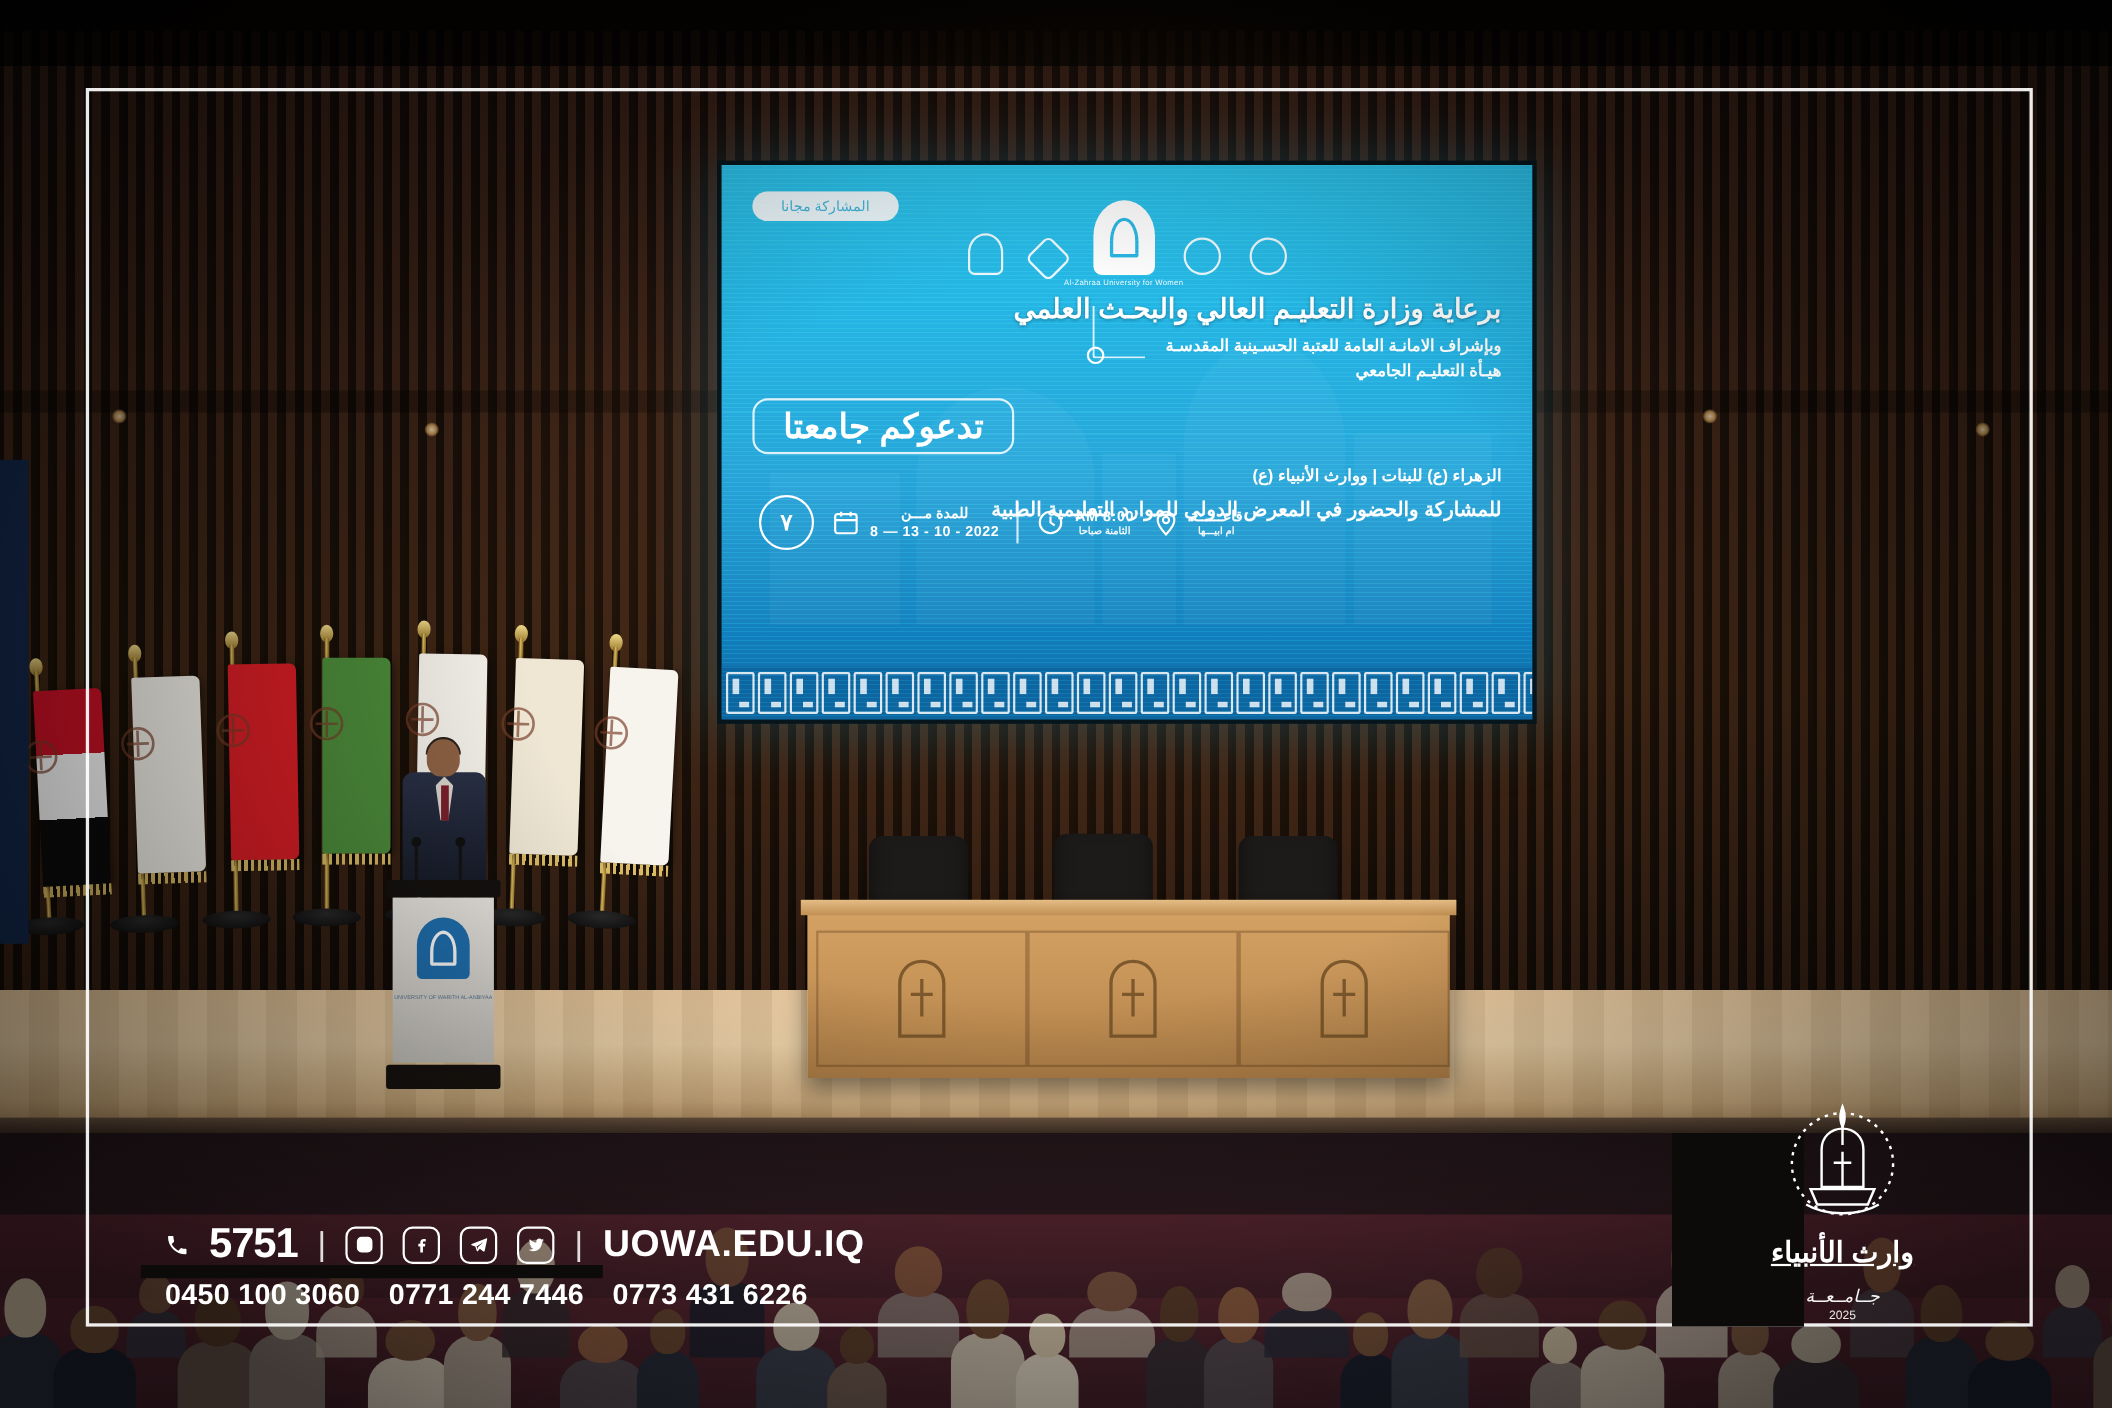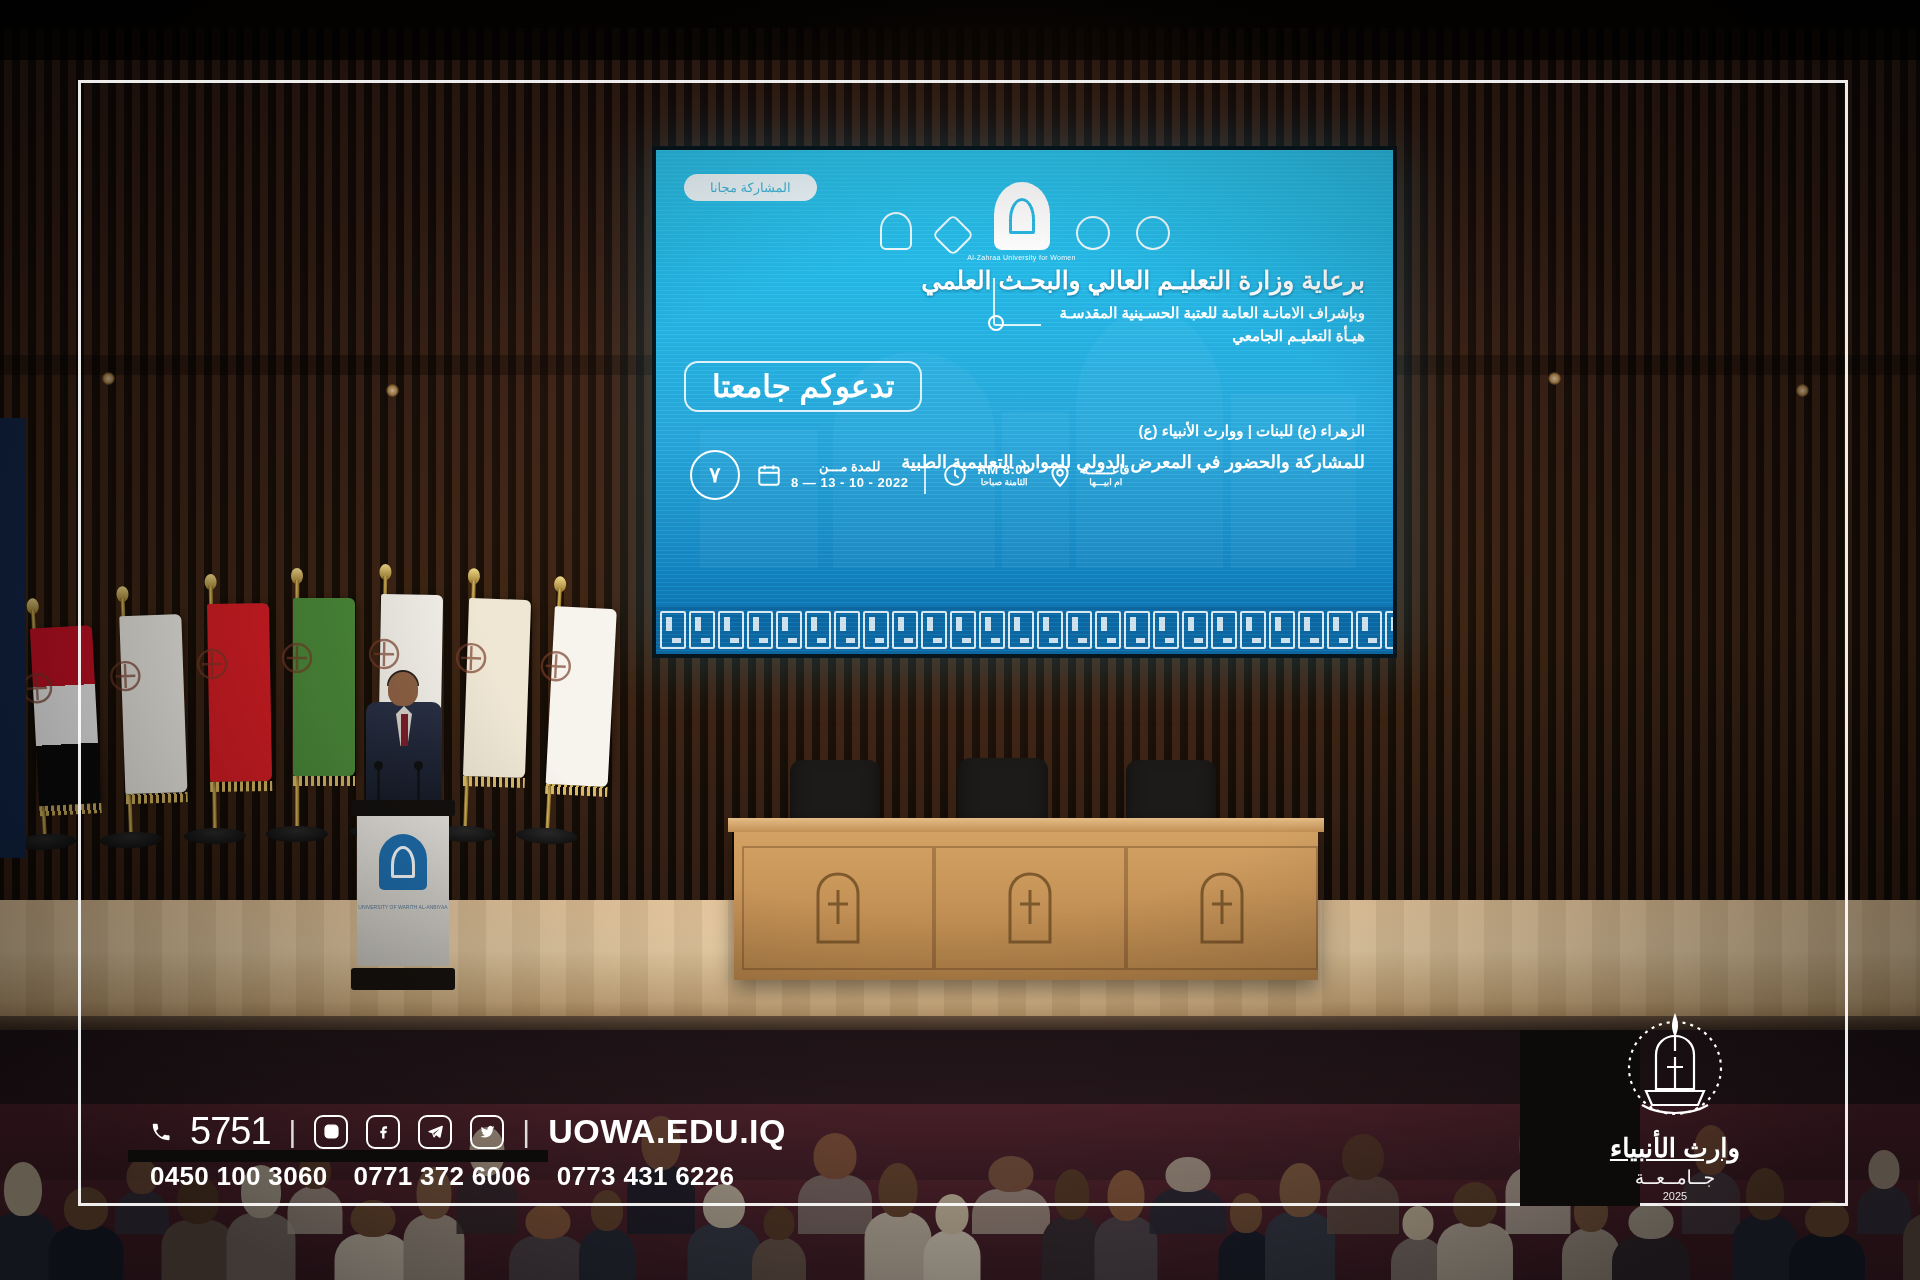--- a/index.html
+++ b/index.html
@@ -169,35 +169,35 @@
   .p-body{position:absolute;left:50%;transform:translateX(-50%);bottom:0;border-radius:26px 26px 0 0;}
 
   
   .frame{position:absolute;left:78px;top:80px;width:1764px;height:1120px;
     border:3px solid rgba(255,255,255,.92);pointer-events:none;z-index:30;}
   .frame-notch{position:absolute;background:#0d0b0a;z-index:31;}
 
   
   .contact{position:absolute;left:150px;bottom:88px;z-index:40;color:#fff;}
   .c-row1{display:flex;align-items:center;gap:18px;}
-  .c-num{font-size:38px;font-weight:normal;letter-spacing:-1px;}
+  .c-num{font-size:38px;font-weight:bold;letter-spacing:-1px;}
   .c-sep{font-size:30px;opacity:.85;font-weight:300;}
   .soc{width:30px;height:30px;border:2.4px solid #fff;border-radius:9px;display:flex;align-items:center;
     justify-content:center;}
   .soc svg{width:17px;height:17px;fill:#fff;}
   .c-site{font-size:34px;font-weight:bold;letter-spacing:.5px;}
   .c-row2{margin-top:8px;font-size:26px;font-weight:bold;display:flex;gap:26px;letter-spacing:.3px;}
   .phone-ico{width:22px;height:26px;}
 
   
   .seal{position:absolute;right:150px;bottom:78px;z-index:40;width:190px;height:200px;color:#fff;
     display:flex;flex-direction:column;align-items:center;justify-content:flex-end;}
   .seal-mark{width:126px;height:126px;position:relative;}
   .seal-name{font-size:26px;font-weight:bold;direction:rtl;margin-top:2px;letter-spacing:1px;text-decoration:underline;}
-  .seal-sub{font-size:19px;direction:rtl;opacity:.95;margin-top:2px;}
+  .seal-sub{font-size:16px;direction:rtl;opacity:.95;margin-top:15px;font-style:italic;}
   .seal-year{font-size:11px;opacity:.9;margin-top:1px;}
 
   .vignette{position:absolute;inset:0;z-index:20;pointer-events:none;
     background:radial-gradient(ellipse 1200px 820px at 50% 46%,rgba(0,0,0,0) 40%,rgba(0,0,0,.55) 100%);}
 </style>
 </head>
 <body>
 
 <div class="stage">
 
@@ -637,21 +637,21 @@
         <svg viewBox="0 0 24 24" fill="#fff">
             <path d="M22 5.9c-.7.3-1.5.5-2.3.6.8-.5 1.4-1.3 1.7-2.2-.8.5-1.7.8-2.6 1A4 4 0 0 0 12 8.6c0 .3 0 .6.1.9-3.3-.2-6.3-1.8-8.3-4.3-.4.6-.6 1.3-.6 2 0 1.4.7 2.6 1.8 3.3-.6 0-1.3-.2-1.8-.5 0 2 1.4 3.6 3.2 4-.3.1-.7.1-1.1.1-.3 0-.5 0-.8-.1.5 1.6 2 2.8 3.8 2.8A8 8 0 0 1 2 18.6a11.3 11.3 0 0 0 6.1 1.8c7.3 0 11.3-6.1 11.3-11.3v-.5c.8-.6 1.5-1.3 2-2.1z"></path>
           </svg>
       </div>
 
       <div class="c-sep">|</div>
       <div class="c-site">UOWA.EDU.IQ</div>
     </div>
     <div class="c-row2">
       <span>0450 100 3060</span>
-      <span>0771 372 6006</span>
+      <span>0771 244 7446</span>
       <span>0773 431 6226</span>
     </div>
   </div>
 
   <div class="seal">
     <div class="seal-mark">
       <svg viewBox="0 0 126 126" fill="none" stroke="#fff" stroke-width="2.2">
         <circle cx="63" cy="63" r="46" stroke-dasharray="3 5"></circle>
         <path d="M63 8c-4 10-4 16 0 24 4-8 4-14 0-24z" fill="#fff" stroke="none"></path>
         <path d="M63 28v18"></path>

